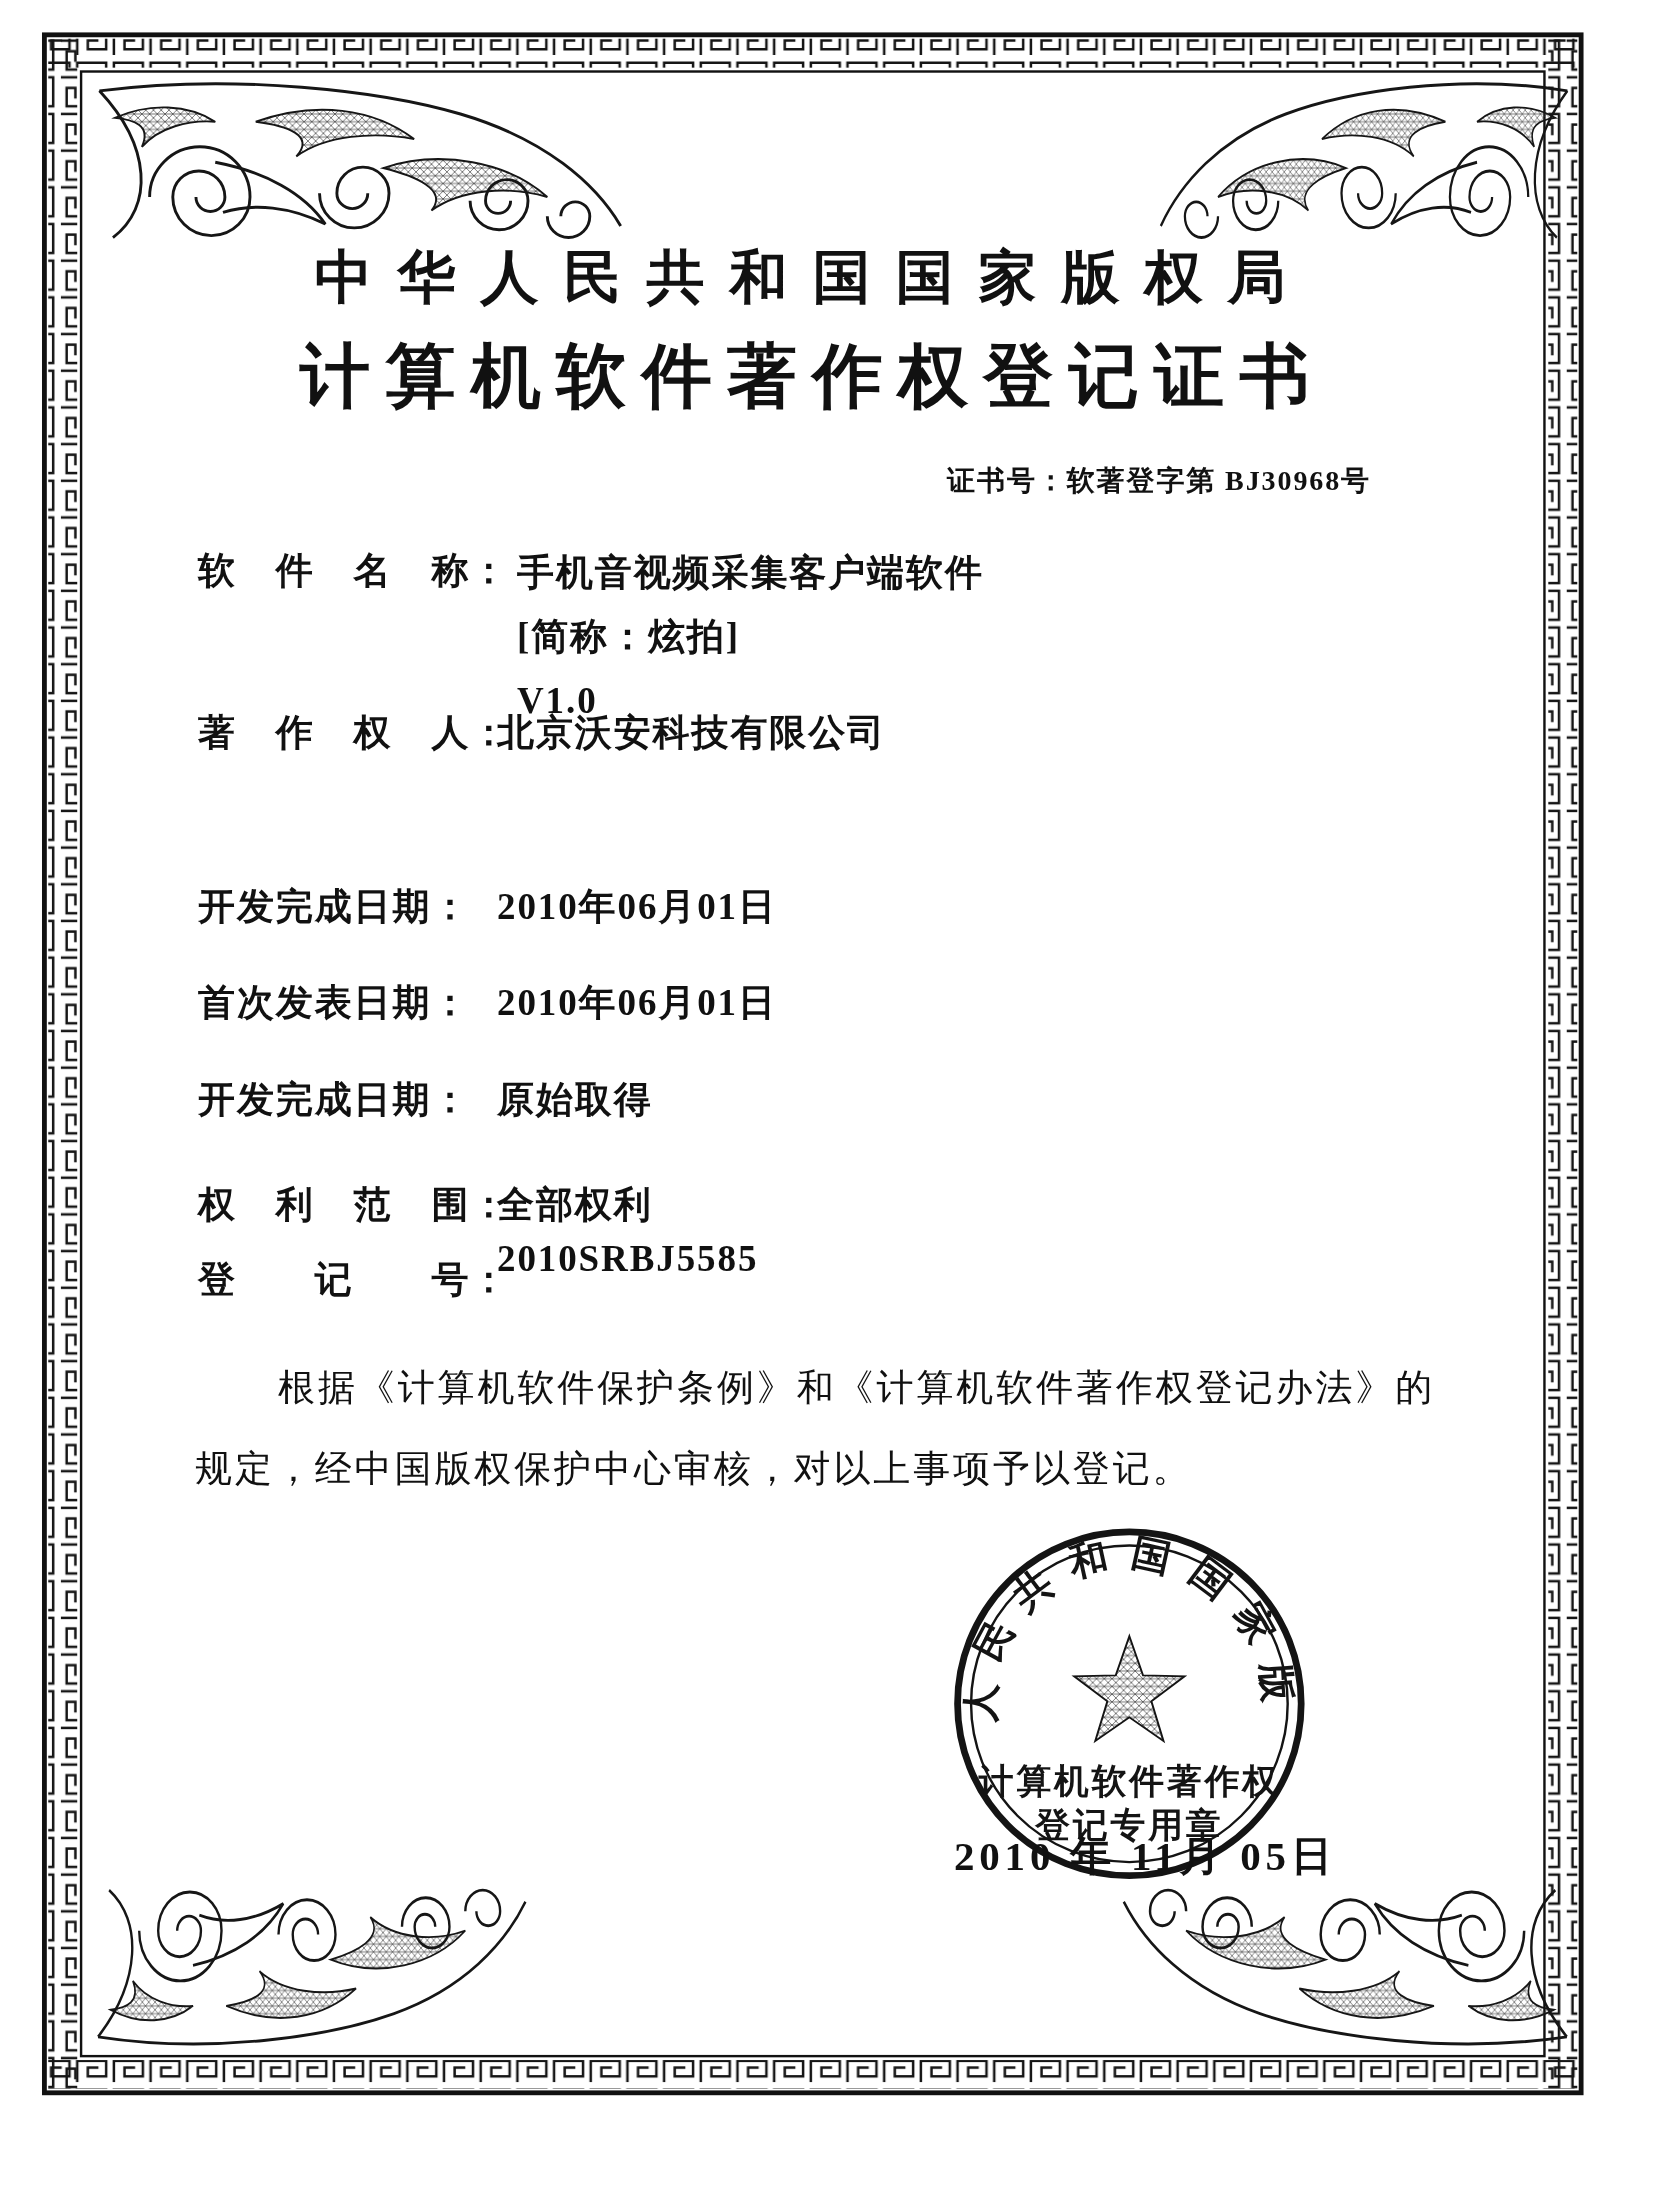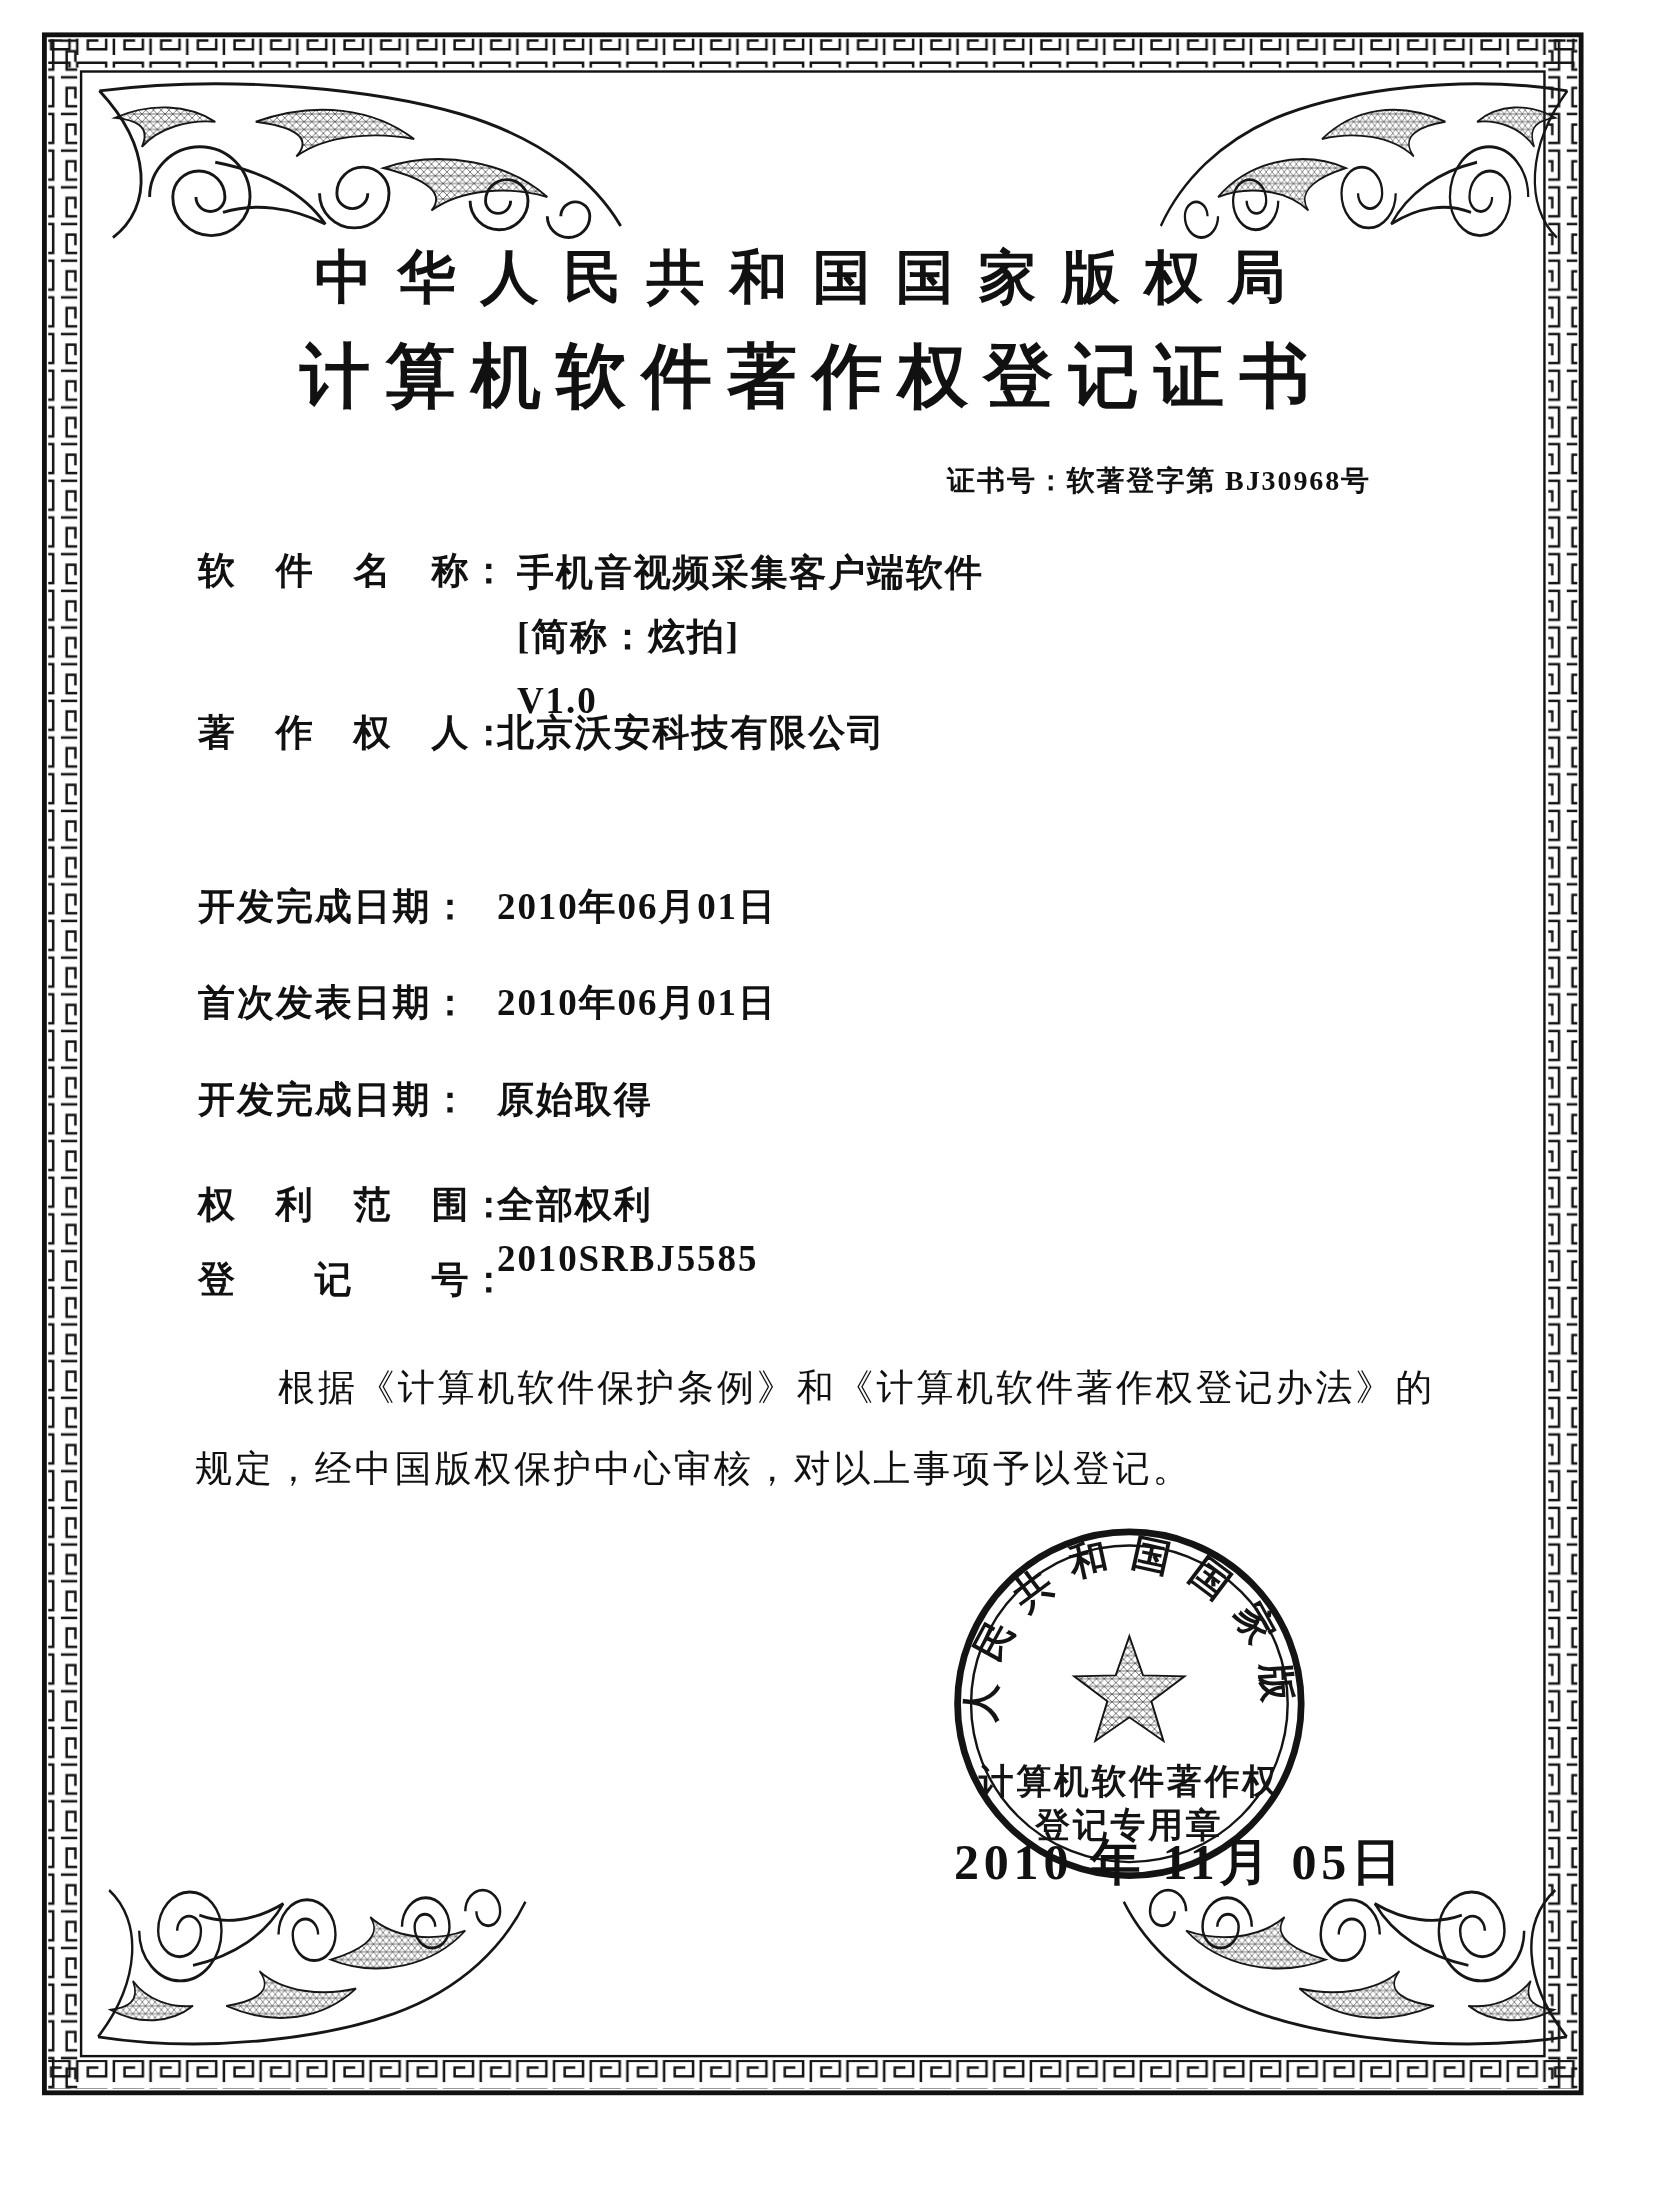--- a/index.html
+++ b/index.html
@@ -22,21 +22,21 @@
     font-size:70px;font-weight:bold;letter-spacing:15.4px;
   }
   .cert-no{
     top:462px;right:297px;font-size:28px;font-weight:bold;letter-spacing:1.9px;
   }
   .row-label{left:198px;font-size:37px;letter-spacing:1.9px;font-weight:bold;}
   .row-value{left:497px;font-size:37px;letter-spacing:1.9px;font-weight:bold;}
   .name-value{line-height:64px;white-space:pre-line;margin-left:20px;}
   .para{font-size:37px;letter-spacing:2.9px;font-weight:normal;}
   .issue-date{
-    left:954px;top:1829px;font-size:50px;letter-spacing:4.8px;font-weight:bold;
+    left:954px;top:1829px;font-size:41px;letter-spacing:4.8px;font-weight:bold;
   }
 </style>
 </head>
 <body>
 
 <div class="page">
 
   <svg class="frame-svg" width="1668" height="2201" viewBox="0 0 1728 2280">
     <defs>
       <pattern id="gkh" width="38" height="30" patternUnits="userSpaceOnUse">

